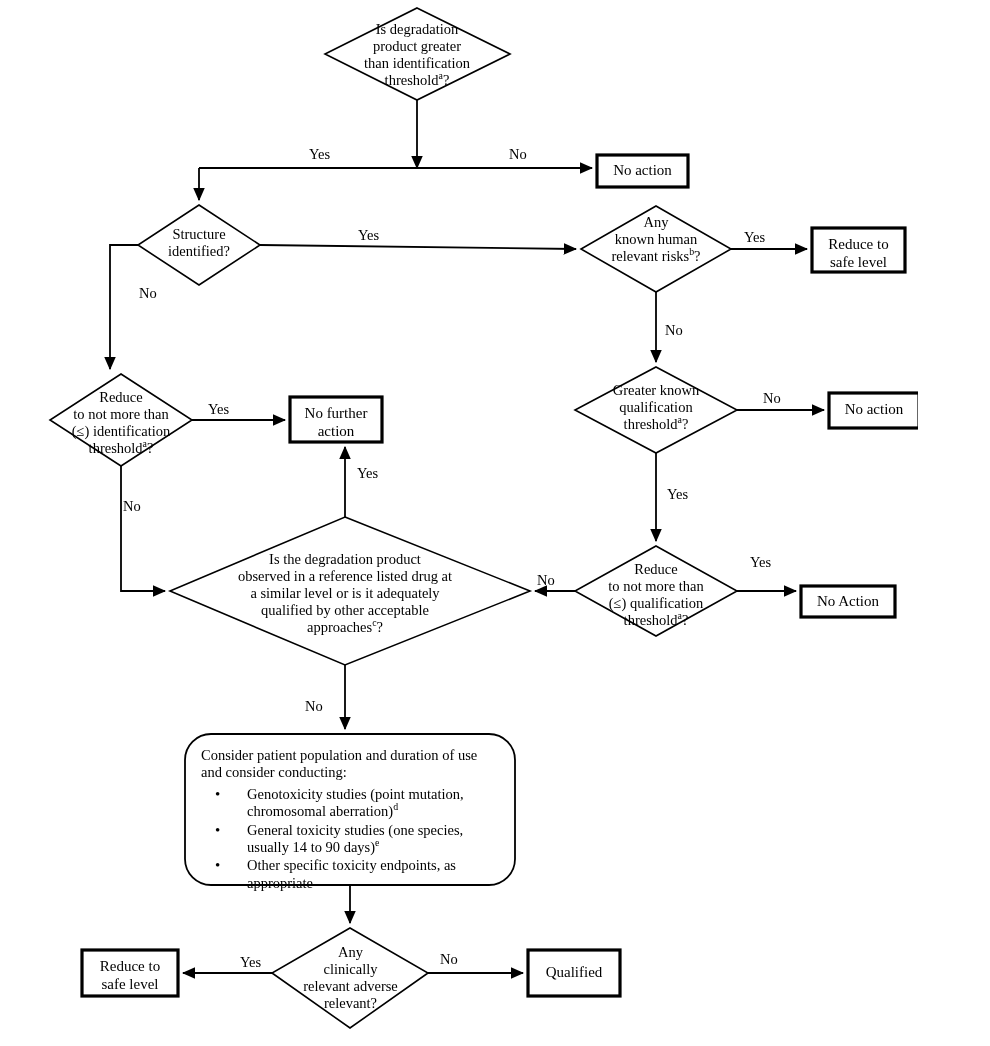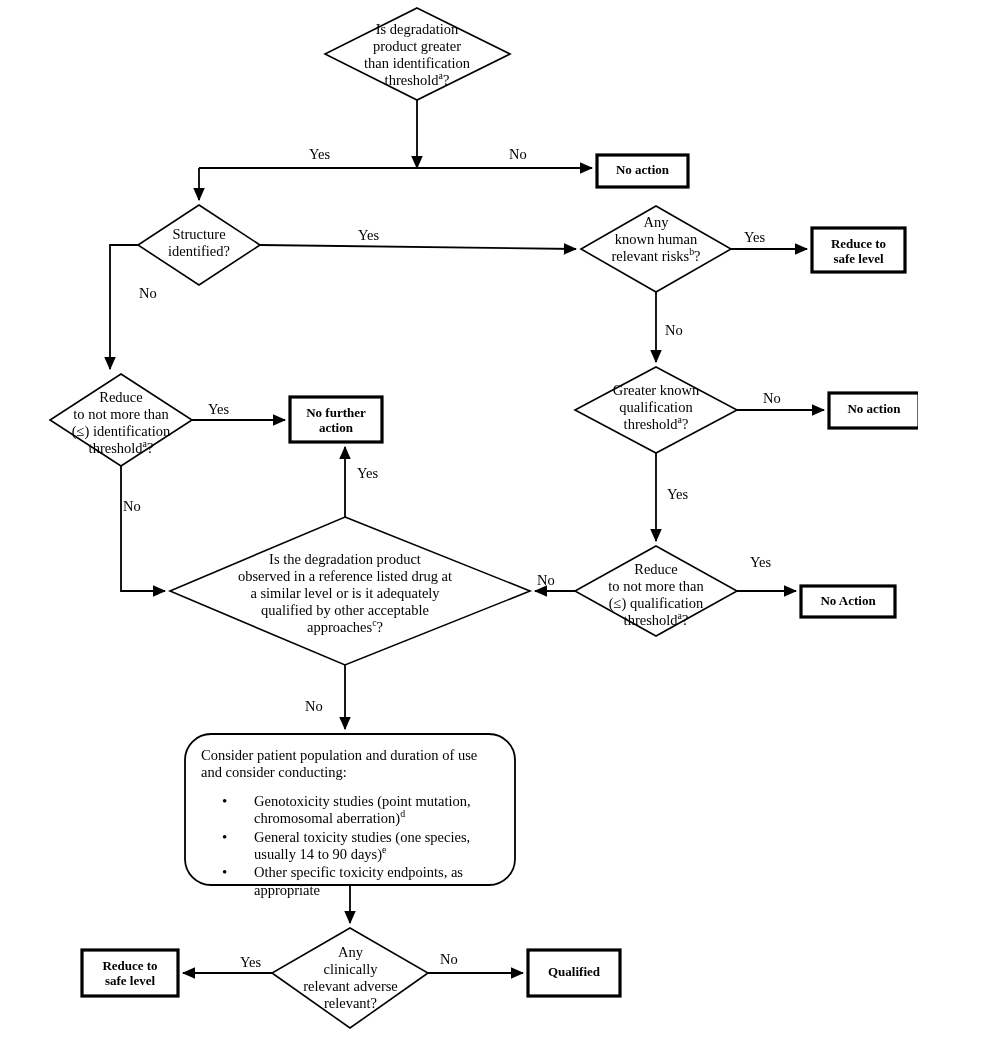--- a/index.html
+++ b/index.html
@@ -52,22 +52,21 @@
     position: absolute;
     text-align: center;
     font-family: "Liberation Serif", "DejaVu Serif", serif;
     font-size: 14.5px;
     line-height: 1.17;
     color: #000000;
     white-space: nowrap;
     pointer-events: none;
   }
   .node-text.box-label {
-    font-size: 13px;
-    font-weight: bold;
+    font-size: 15px;
   }
   .edge-label {
     position: absolute;
     font-family: "Liberation Serif", "DejaVu Serif", serif;
     font-size: 14.5px;
     color: #000000;
     white-space: nowrap;
   }
   sup {
     font-size: 0.68em;
@@ -80,21 +79,21 @@
     font-size: 14.5px;
     line-height: 1.2;
     color: #000000;
   }
   .proc-intro {
     margin: 0 0 1px 0;
     max-width: 310px;
   }
   ul.proc-list {
     list-style: none;
-    margin: 11px;
+    margin: 4px;
     padding: 0;
   }
   ul.proc-list li {
     position: relative;
     padding-left: 42px;
     margin-bottom: 1px;
     max-width: 290px;
   }
   ul.proc-list li:before {
     content: "\2022";

